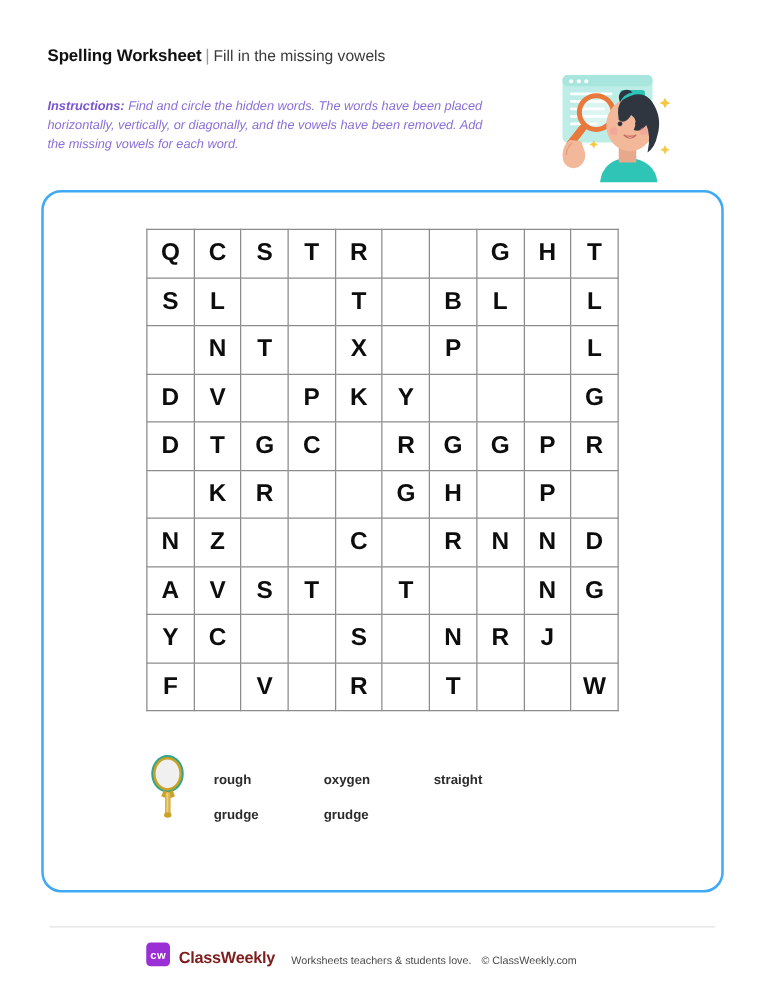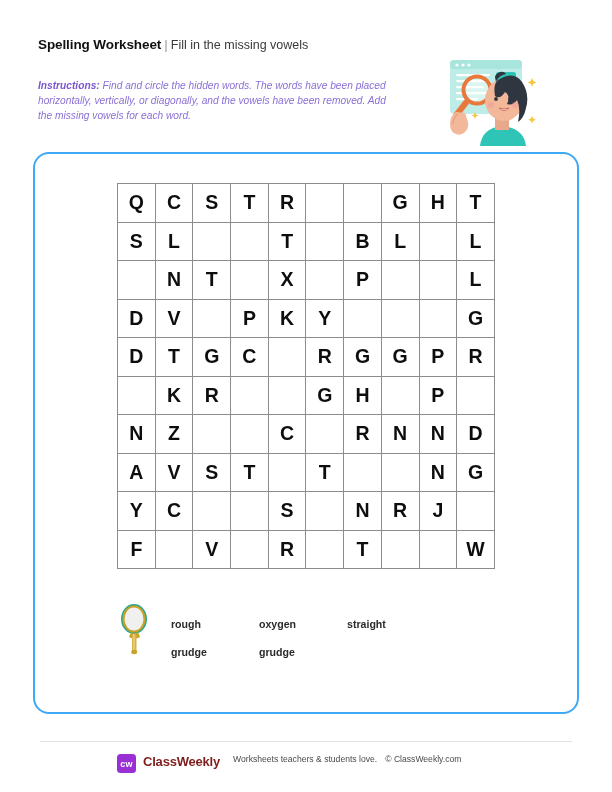--- a/index.html
+++ b/index.html
@@ -49,21 +49,21 @@
 
   
   .wordlist { position:absolute; left:117px; top:600px; width:400px; display:flex; align-items:flex-start; }
   .loupe { width:36px; height:56px; flex:0 0 36px; margin-right:18px; }
   .words-cols { display:flex; flex:1; padding-top:10px;font-weight:bold; }
   .word-col { width:88px; }
   .word-item { font-size:10.6px; color:#2b2b2b; line-height:28px; white-space:nowrap; }
 
   
   .footer-rule { position:absolute; left:40px; top:741px; width:532px; height:1px; background:#e3e3e3; }
-  .footer { position:absolute; left:117px; top:754px; display:flex; align-items:flex-start; }
+  .footer { position:absolute; left:117px; top:754px; display:flex; align-items:flex-end; }
   .cw-badge {
     width:19px; height:19px; border-radius:3.5px; background:#9A2FD6;
     color:#fff; font-size:9px; font-weight:bold; text-transform:lowercase;
     display:flex; align-items:center; justify-content:center; letter-spacing:0.2px;
   }
   .cw-name { margin-left:7px; font-size:13px; font-weight:bold; color:#7f1d1d; letter-spacing:-0.2px; }
   .footer-tag { margin-left:13px; font-size:8.6px; color:#4a4a4a; white-space:nowrap; }
   .footer-copy { margin-left:8px; font-size:8.6px; color:#4a4a4a; white-space:nowrap; }
 </style>
 </head>

